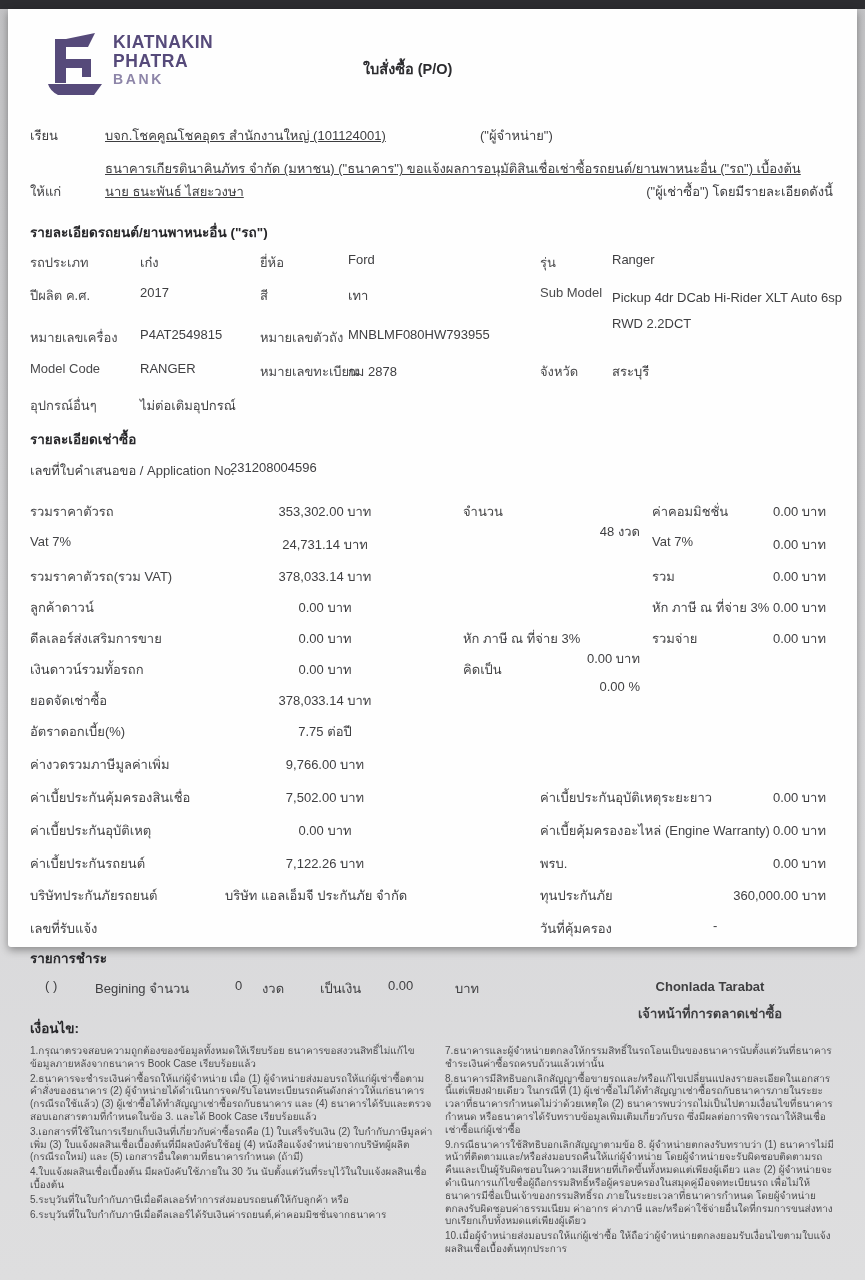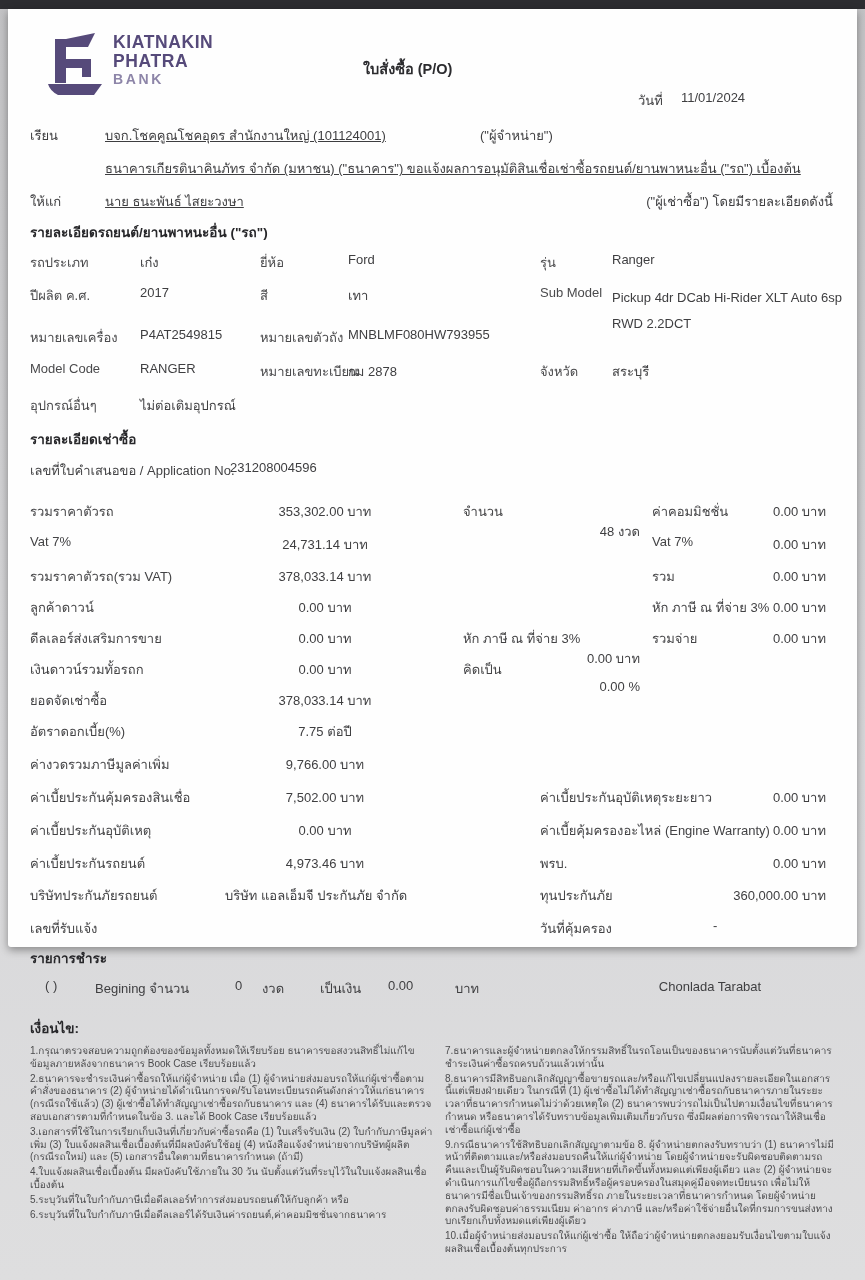--- a/index.html
+++ b/index.html
@@ -28,21 +28,21 @@
   .fa-left{left:195px;}
   .ml{left:433px;color:#434345;}
   .ma{left:495px;width:115px;text-align:right;margin-top:20px;}
   .rl{left:622px;color:#434345;}
   .rl-mid{left:510px;color:#434345;}
   .ra{right:7px;}
   .dash{left:683px;}
   
   .pm0{left:15px;} .pm1{left:65px;} .pm2{left:205px;} .pm3{left:232px;}
   .pm4{left:290px;} .pm5{left:358px;} .pm6{left:425px;}
-  .signature{position:absolute;left:582px;top:970px;width:240px;text-align:center;font-size:13px;color:#3e3e40;}
+  .signature{position:absolute;left:582px;top:970px;width:240px;text-align:center;font-size:13px;color:#3e3e40;font-weight:bold;}
   .signature .sig-title{margin-top:9px;}
   
   .logo{position:absolute;left:40px;top:24px;display:flex;align-items:flex-start;gap:11px;}
   .bank-word{color:#564a7a;font-weight:bold;font-size:17.5px;line-height:19px;letter-spacing:.6px;}
   .bank-sub{color:#8d85a8;font-size:14px;letter-spacing:2.6px;margin-top:0;font-weight:bold;}
   
   .terms-col{position:absolute;top:1036px;font-size:10px;line-height:12.8px;color:#4c4c4e;}
   .terms-left{left:22px;width:403px;}
   .terms-right{left:437px;width:390px;}
   .terms-col p{margin:0 0 2px 0;}
@@ -68,34 +68,30 @@
       <span>
         <div class="bank-word">KIATNAKIN</div>
         <div class="bank-word">PHATRA</div>
         <div class="bank-sub">BANK</div>
       </span>
     </div>
 
     <div class="row" style="top:48px">
       <span class="p title" style="left:333px">ใบสั่งซื้อ (P/O)</span>
     </div>
-    <div class="row" style="top:81px">
-      <span class="p" style="left:608px">วันที่</span>
-      <span class="p" style="left:651px">11/01/2024</span>
-    </div>
 
     <div class="row" style="top:116px">
       <span class="p lab">เรียน</span>
       <span class="p val">บจก.โชคคูณโชคอุดร สำนักงานใหญ่  (101124001)</span>
       <span class="p role">("ผู้จำหน่าย")</span>
     </div>
     <div class="row" style="top:149px">
       <span class="p val">ธนาคารเกียรตินาคินภัทร จำกัด (มหาชน) ("ธนาคาร") ขอแจ้งผลการอนุมัติสินเชื่อเช่าซื้อรถยนต์/ยานพาหนะอื่น ("รถ") เบื้องต้น</span>
     </div>
-    <div class="row" style="top:182px">
+    <div class="row" style="top:172px">
       <span class="p lab">ให้แก่</span>
       <span class="p val">นาย ธนะพันธ์ ไสยะวงษา</span>
       <span class="p role-r">("ผู้เช่าซื้อ") โดยมีรายละเอียดดังนี้</span>
     </div>
 
     <div class="row" style="top:212px">
       <span class="p sec" style="left:0">รายละเอียดรถยนต์/ยานพาหนะอื่น ("รถ")</span>
     </div>
     <div class="row" style="top:243px">
       <span class="p v1l">รถประเภท</span>
@@ -199,21 +195,21 @@
       <span class="p ra">0.00 บาท</span>
     </div>
     <div class="row" style="top:811px">
       <span class="p fl">ค่าเบี้ยประกันอุบัติเหตุ</span>
       <span class="p fa">0.00 บาท</span>
       <span class="p rl-mid">ค่าเบี้ยคุ้มครองอะไหล่ (Engine Warranty)</span>
       <span class="p ra">0.00 บาท</span>
     </div>
     <div class="row" style="top:844px">
       <span class="p fl">ค่าเบี้ยประกันรถยนต์</span>
-      <span class="p fa">4,973.46 บาท</span>
+      <span class="p fa">7,122.26 บาท</span>
       <span class="p rl-mid">พรบ.</span>
       <span class="p ra">0.00 บาท</span>
     </div>
     <div class="row" style="top:876px">
       <span class="p fl">บริษัทประกันภัยรถยนต์</span>
       <span class="p fa-left">บริษัท แอลเอ็มจี ประกันภัย จำกัด</span>
       <span class="p rl-mid">ทุนประกันภัย</span>
       <span class="p ra">360,000.00  บาท</span>
     </div>
     <div class="row" style="top:938px">
@@ -230,20 +226,21 @@
       <span class="p pm1">Begining จำนวน</span>
       <span class="p pm2">0</span>
       <span class="p pm3">งวด</span>
       <span class="p pm4">เป็นเงิน</span>
       <span class="p pm5">0.00</span>
       <span class="p pm6">บาท</span>
     </div>
 
     <div class="signature">
       <div>Chonlada Tarabat</div>
+      <div class="sig-title">เจ้าหน้าที่การตลาดเช่าซื้อ</div>
     </div>
 
     <div class="row" style="top:1008px">
       <span class="p sec" style="left:0">เงื่อนไข:</span>
     </div>
     <div class="terms-col terms-left">
       <p>1.กรุณาตรวจสอบความถูกต้องของข้อมูลทั้งหมดให้เรียบร้อย ธนาคารขอสงวนสิทธิ์ไม่แก้ไขข้อมูลภายหลังจากธนาคาร Book Case เรียบร้อยแล้ว</p>
       <p>2.ธนาคารจะชำระเงินค่าซื้อรถให้แก่ผู้จำหน่าย เมื่อ (1) ผู้จำหน่ายส่งมอบรถให้แก่ผู้เช่าซื้อตามคำสั่งของธนาคาร (2) ผู้จำหน่ายได้ดำเนินการจด/รับโอนทะเบียนรถคันดังกล่าวให้แก่ธนาคาร (กรณีรถใช้แล้ว)  (3) ผู้เช่าซื้อได้ทำสัญญาเช่าซื้อรถกับธนาคาร  และ (4) ธนาคารได้รับและตรวจสอบเอกสารตามที่กำหนดในข้อ 3. และได้ Book Case เรียบร้อยแล้ว</p>
       <p>3.เอกสารที่ใช้ในการเรียกเก็บเงินที่เกี่ยวกับค่าซื้อรถคือ (1) ใบเสร็จรับเงิน (2) ใบกำกับภาษีมูลค่าเพิ่ม (3) ใบแจ้งผลสินเชื่อเบื้องต้นที่มีผลบังคับใช้อยู่ (4) หนังสือแจ้งจำหน่ายจากบริษัทผู้ผลิต (กรณีรถใหม่) และ (5) เอกสารอื่นใดตามที่ธนาคารกำหนด (ถ้ามี)</p>
       <p>4.ใบแจ้งผลสินเชื่อเบื้องต้น มีผลบังคับใช้ภายใน 30 วัน นับตั้งแต่วันที่ระบุไว้ในใบแจ้งผลสินเชื่อเบื้องต้น</p>

